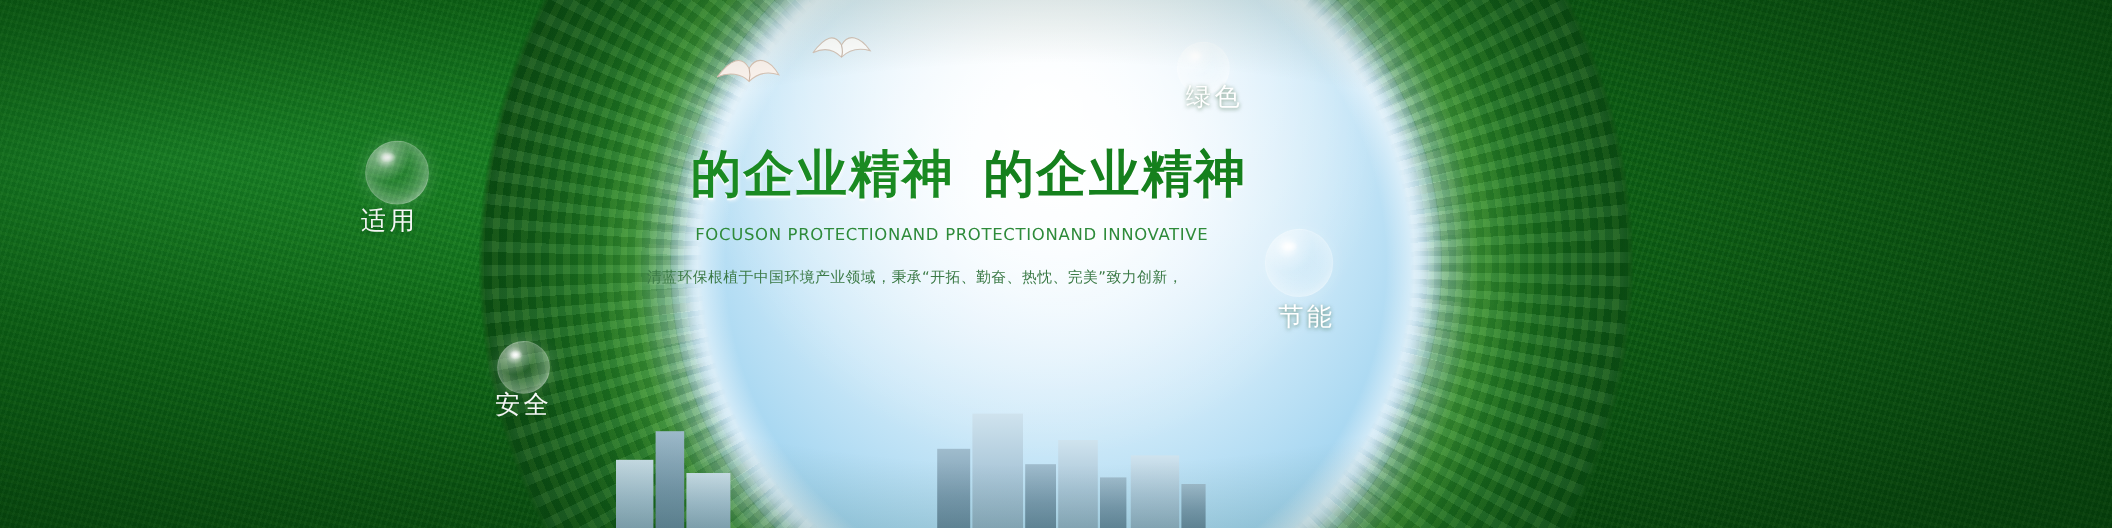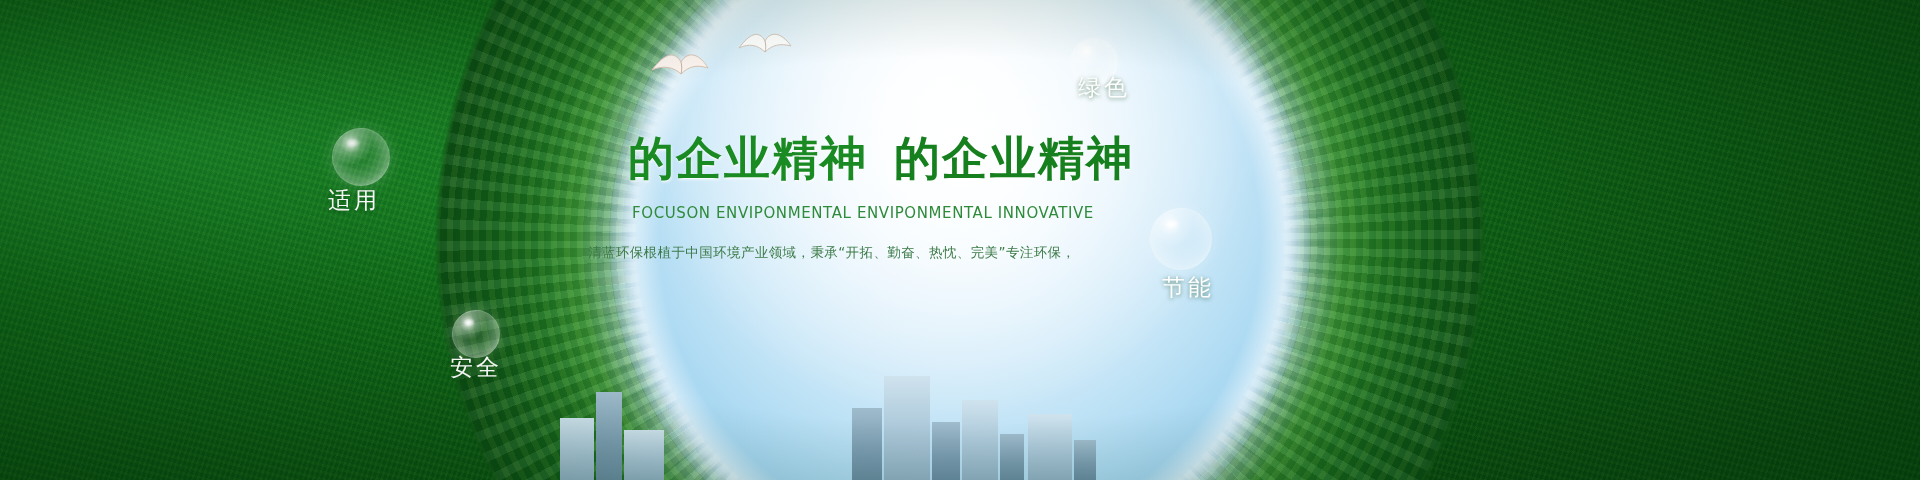--- a/index.html
+++ b/index.html
@@ -226,20 +226,20 @@
   <div class="bub-label" style="left:450px;top:352px;">安全</div>
 
   <div class="vig"></div>
 
   <div class="copy">
 
     <div class="headline">
       <span>的企业精神</span><span class="h2">的企业精神</span>
     </div>
 
-    <div class="subline">FOCUSON ENVIPONMENTAL ENVIPONMENTAL INNOVATIVE</div>
+    <div class="subline">FOCUSON PROTECTIONAND PROTECTIONAND INNOVATIVE</div>
 
     <div class="para">
-      <div>清蓝环保根植于中国环境产业领域，秉承“开拓、勤奋、热忱、完美”专注环保，</div>
+      <div>清蓝环保根植于中国环境产业领域，秉承“开拓、勤奋、热忱、完美”致力创新，</div>
     </div>
 
   </div>
 </div>
 
 </body></html>

